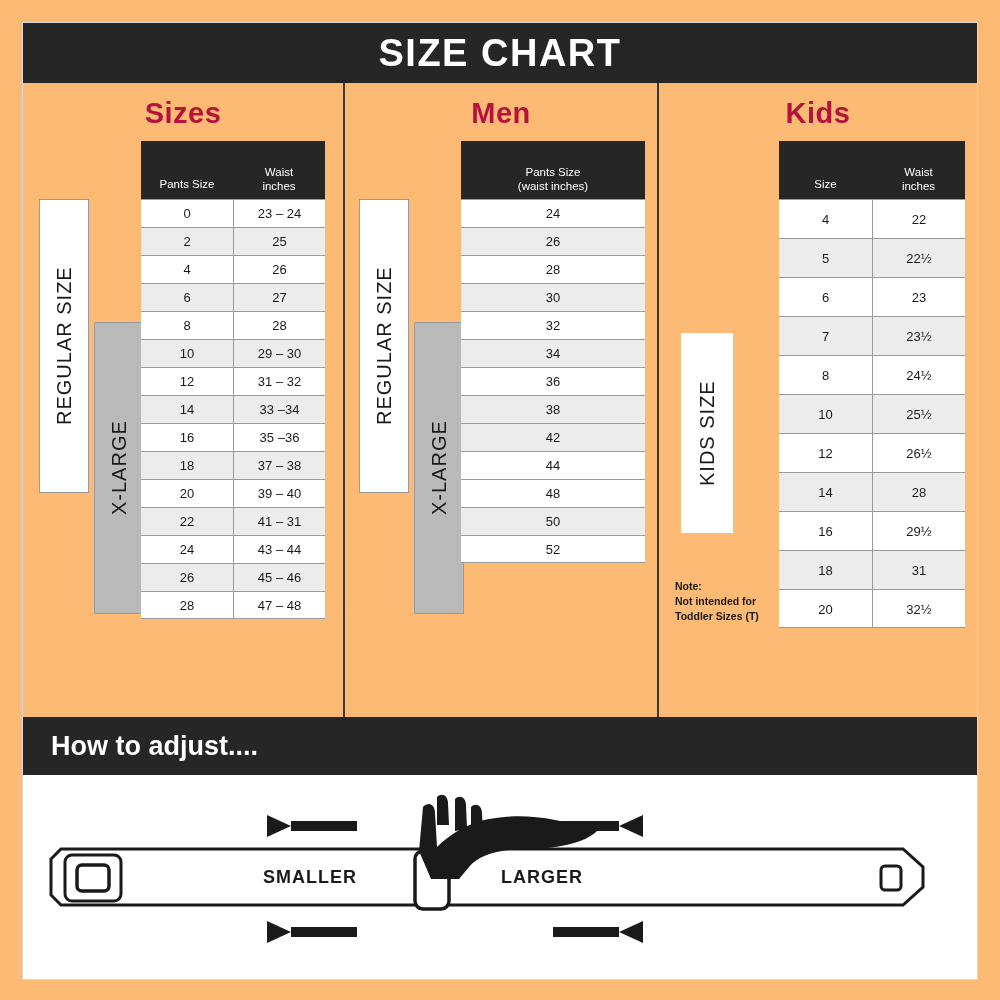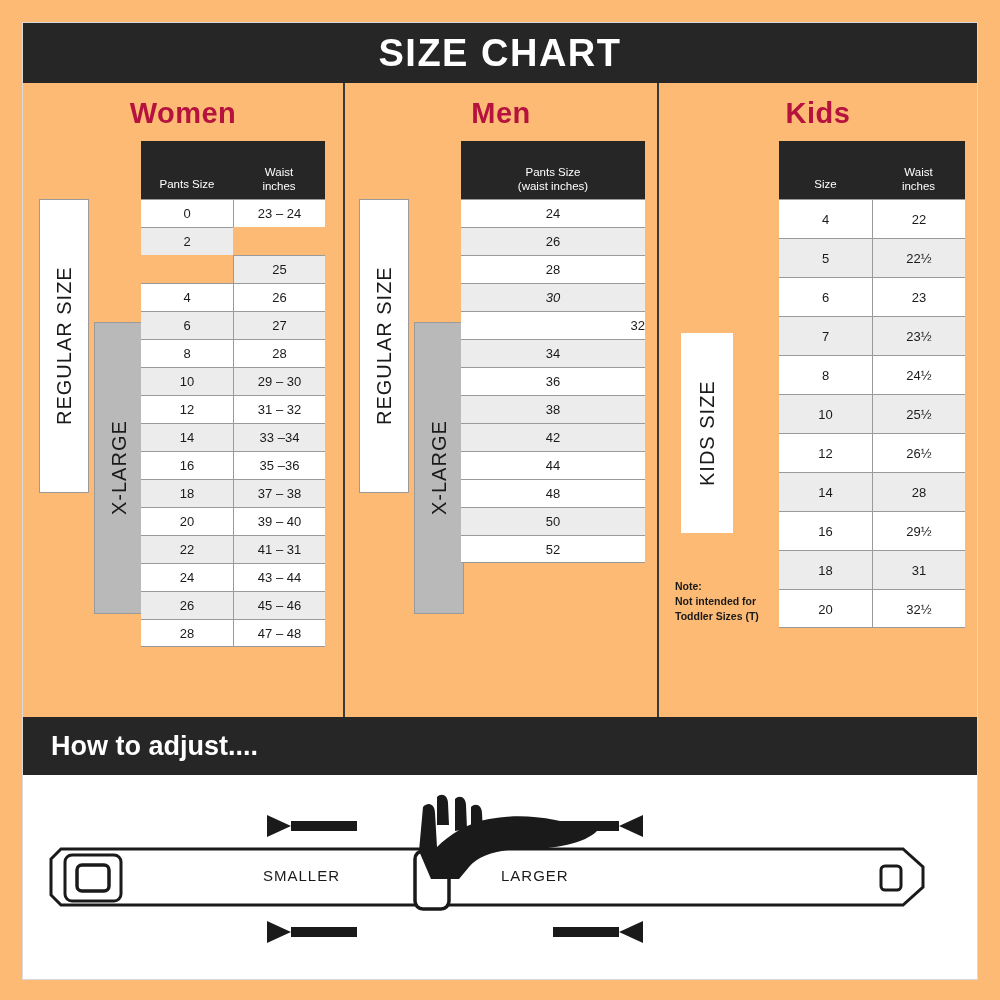--- a/index.html
+++ b/index.html
@@ -157,60 +157,60 @@
     font-size: 27px;
     font-weight: bold;
   }
   .howto-body {
     position: relative;
     height: 204px;
     background: #ffffff;
   }
   .adj-word {
     position: absolute;
-    font-size: 15px;
-    font-weight: normal;
+    font-size: 18px;
+    font-weight: bold;
     letter-spacing: 1px;
   }
 </style>
 </head>
 <body>
 
 <div class="page">
   <div class="frame">
 
     <div class="title-bar">
       <span class="title">SIZE CHART</span>
     </div>
 
     <div class="cols">
 
       <div class="col col-women">
-        <div class="col-head">Women</div>
+        <div class="col-head">Sizes</div>
 
         <div class="vlabel reg" style="left:16px; top:116px; width:50px; height:294px;">
           <span>REGULAR SIZE</span>
         </div>
         <div class="vlabel xl" style="left:71px; top:239px; width:50px; height:292px;">
           <span>X-LARGE</span>
         </div>
 
         <div class="tbl-wrap" style="position:absolute; left:118px; top:58px; width:184px;">
           <div class="hdr" style="height:58px;">
             <div class="hdr-cell" style="width:92px; padding-top:28px;">Pants Size</div>
             <div class="hdr-cell" style="width:92px; padding-top:18px;">Waist<br>inches</div>
           </div>
           <div id="women-rows">
               <div class="row">
                 <div class="cell" style="width: 92px;">0</div>
                 <div class="cell sep" style="width: 92px;">23 – 24</div>
               </div>
               <div class="row alt">
                 <div class="cell" style="width: 92px;">2</div>
-                <div class="cell sep" style="width: 92px; margin-top: 28px;">25</div>
+                <div class="cell sep" style="width: 92px;">25</div>
               </div>
               <div class="row">
                 <div class="cell" style="width: 92px;">4</div>
                 <div class="cell sep" style="width: 92px;">26</div>
               </div>
               <div class="row alt">
                 <div class="cell" style="width: 92px;">6</div>
                 <div class="cell sep" style="width: 92px;">27</div>
               </div>
               <div class="row">
@@ -279,24 +279,24 @@
               <div class="row">
                 <div class="cell" style="width: 184px;">24</div>
               </div>
               <div class="row alt">
                 <div class="cell" style="width: 184px;">26</div>
               </div>
               <div class="row">
                 <div class="cell" style="width: 184px;">28</div>
               </div>
               <div class="row alt">
-                <div class="cell" style="width: 184px; font-style: italic;">30</div>
-              </div>
-              <div class="row">
-                <div class="cell" style="width: 184px; text-align: right;">32</div>
+                <div class="cell" style="width: 184px;">30</div>
+              </div>
+              <div class="row">
+                <div class="cell" style="width: 184px;">32</div>
               </div>
               <div class="row alt">
                 <div class="cell" style="width: 184px;">34</div>
               </div>
               <div class="row">
                 <div class="cell" style="width: 184px;">36</div>
               </div>
               <div class="row alt">
                 <div class="cell" style="width: 184px;">38</div>
               </div>

